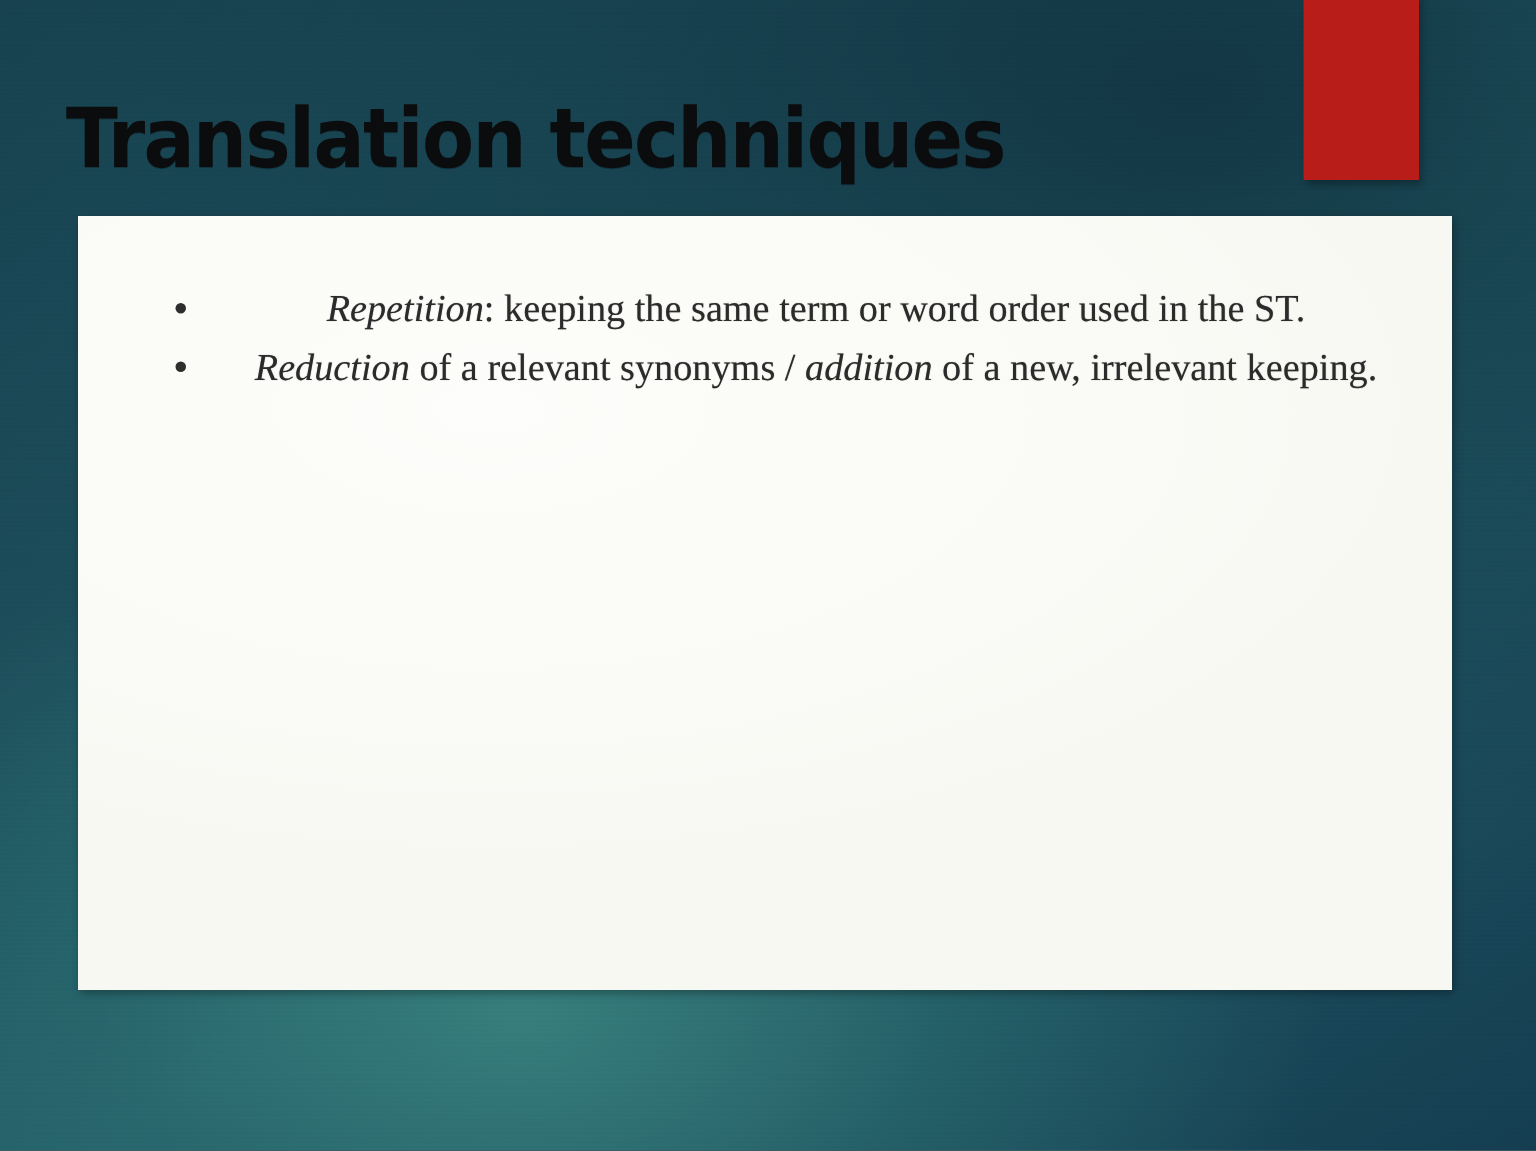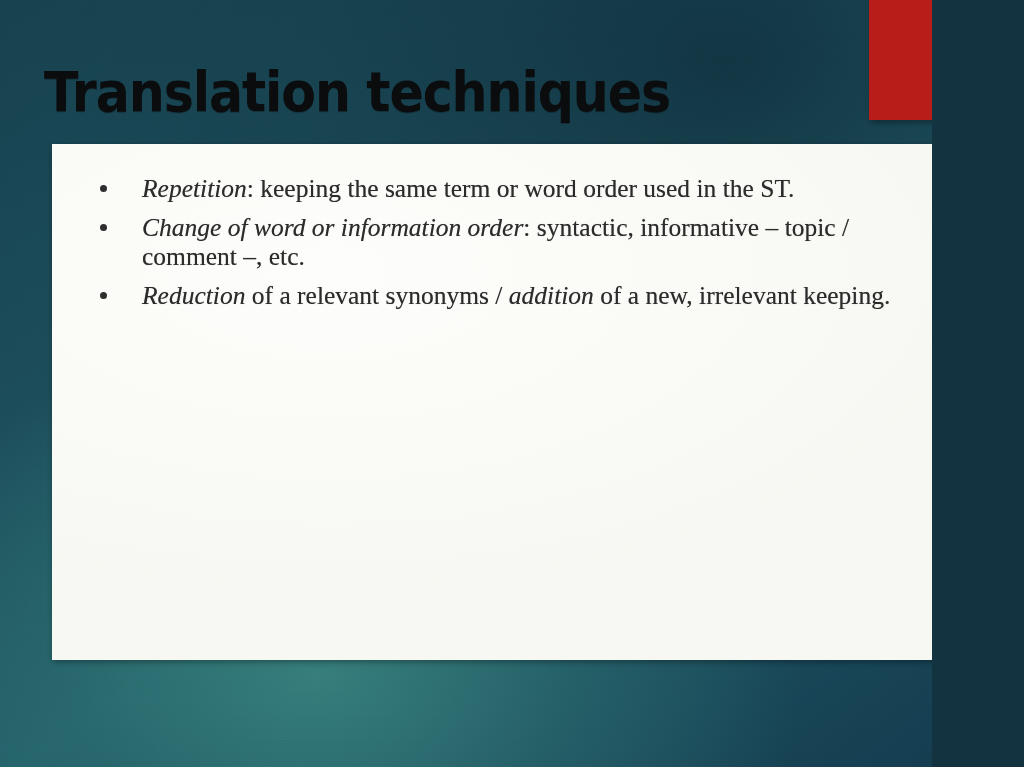--- a/index.html
+++ b/index.html
@@ -6,21 +6,21 @@
     margin: 0;
     padding: 0;
     background: #12333f;
   }
   body {
     font-family: "Liberation Sans", sans-serif;
   }
 
   .slide {
     position: relative;
-    width: 932px;
+    width: 1024px;
     height: 767px;
     overflow: hidden;
     background-color: #1b4c59;
     background-image:
       radial-gradient(ellipse 72% 62% at 34% 88%, rgba(56,128,126,0.95) 0%, rgba(43,110,112,0.55) 38%, rgba(26,76,88,0.0) 72%),
       radial-gradient(ellipse 95% 85% at 78% 8%, rgba(16,48,62,0.85) 0%, rgba(18,54,68,0.35) 46%, rgba(22,66,80,0.0) 78%),
       linear-gradient(145deg, #17414f 0%, #1c4d5a 30%, #23606a 55%, #1b4c5c 78%, #143d50 100%);
   }
 
   
@@ -79,24 +79,25 @@
     content: "";
     position: absolute;
     inset: 0;
     pointer-events: none;
     background:
       radial-gradient(ellipse 70% 60% at 30% 25%, rgba(250,250,244,0.0) 0%, rgba(238,238,228,0.35) 100%);
   }
 
   .bullet-list {
     position: relative;
-    margin: 0;
+    margin: 17px;
     padding: 30px 22px 0 40px;
     list-style: none;
     z-index: 1;
+    text-align: center;
   }
 
   .bullet-item {
     position: relative;
     padding-left: 50px;
     margin-bottom: 9px;
     color: #2b2b2b;
     font-family: "Liberation Serif", "DejaVu Serif", serif;
     font-size: 25.5px;
     line-height: 29.5px;
@@ -131,24 +132,20 @@
   <div class="slide-title">Translation techniques</div>
 
   <div class="content-card">
     <ul class="bullet-list">
 
       <li class="bullet-item">
         <span class="dot"></span>
         <span class="lead">Repetition</span><span>: </span><span>keeping the same term or word order used in the ST.</span>
       </li>
 
-      <li class="bullet-item">
-        <span class="dot"></span>
-        <span class="lead">Change of word or information order</span><span>: </span><span>syntactic, informative – topic / comment –, etc.</span>
-      </li>
 
 
       <li class="bullet-item">
         <span class="dot"></span>
         <span class="lead">Reduction</span><span> </span><span>of a relevant synonyms / </span><span class="em">addition</span><span> of a new, irrelevant keeping.</span>
       </li>
 
 
     </ul>
   </div>

